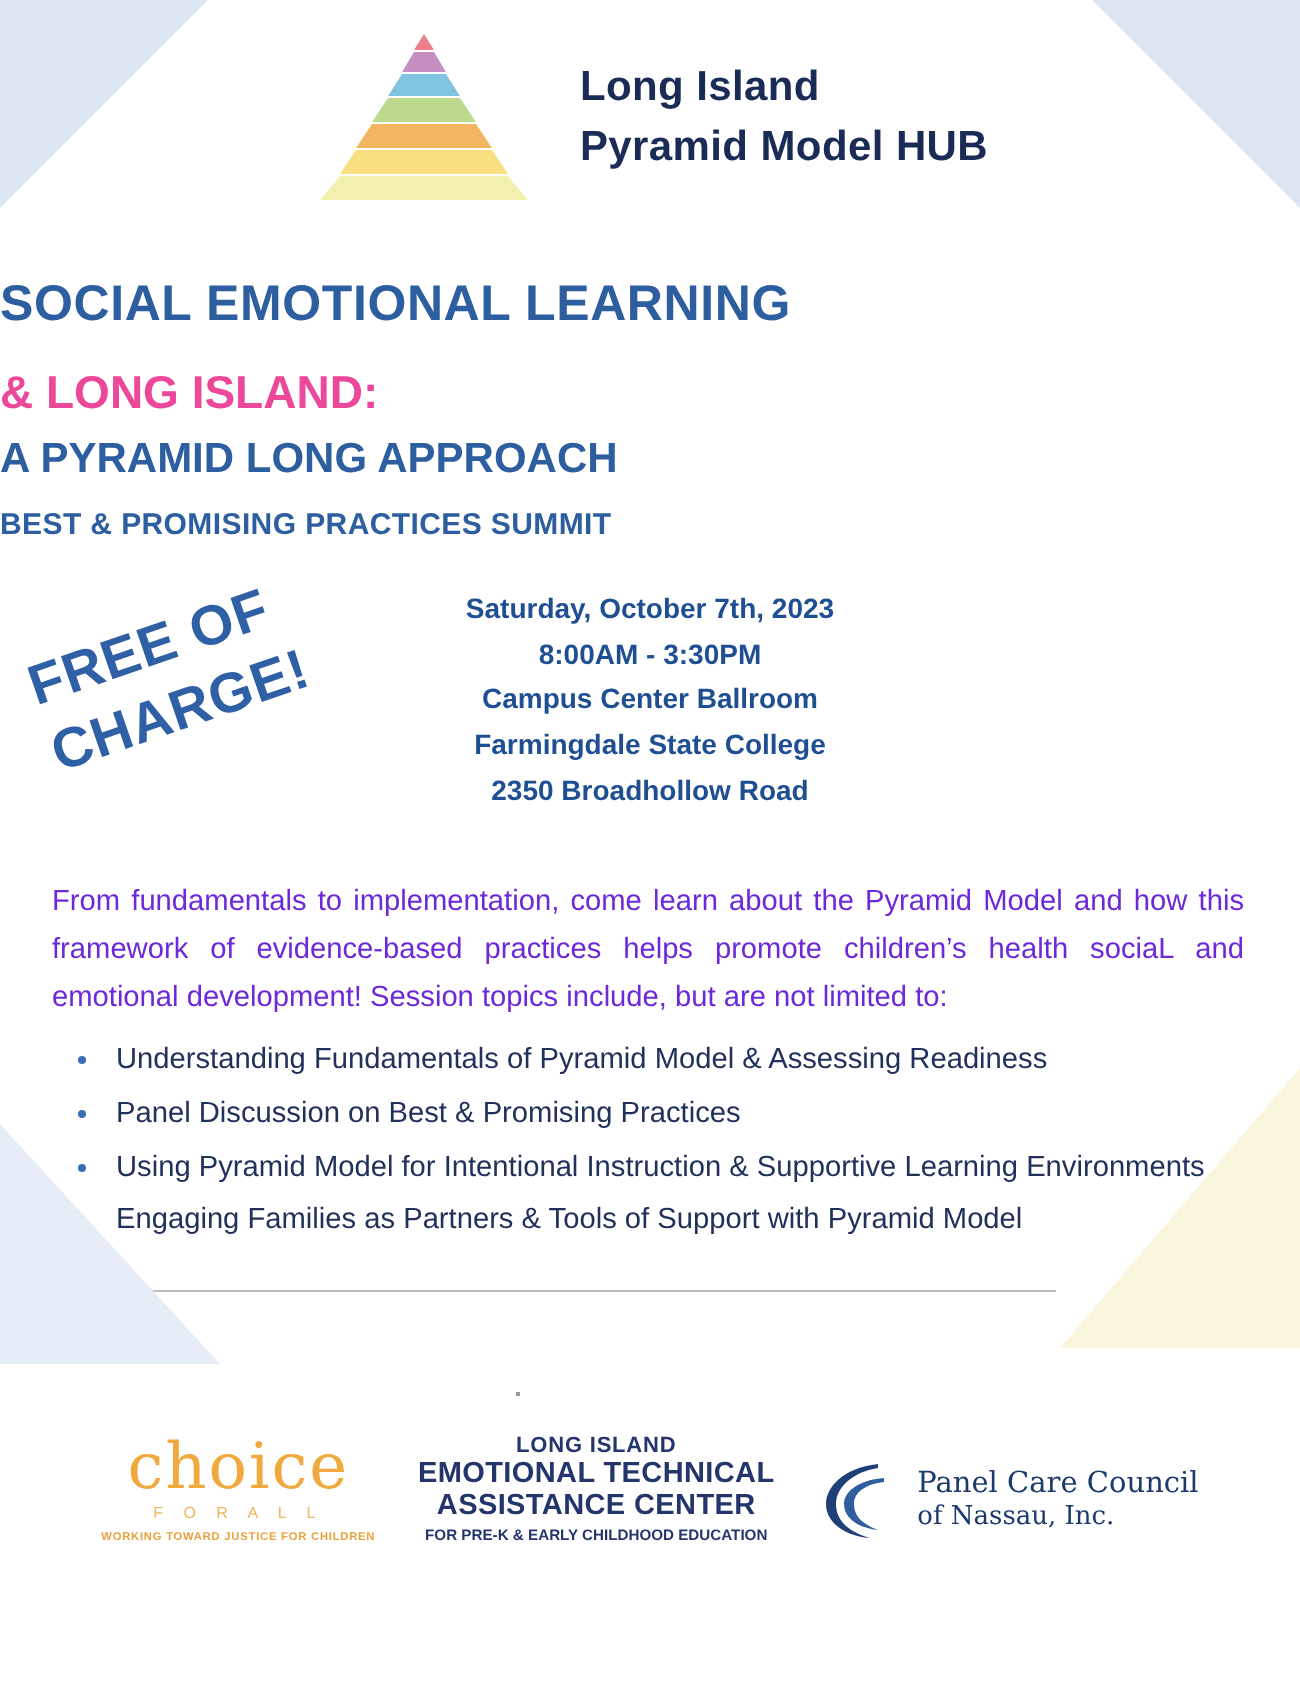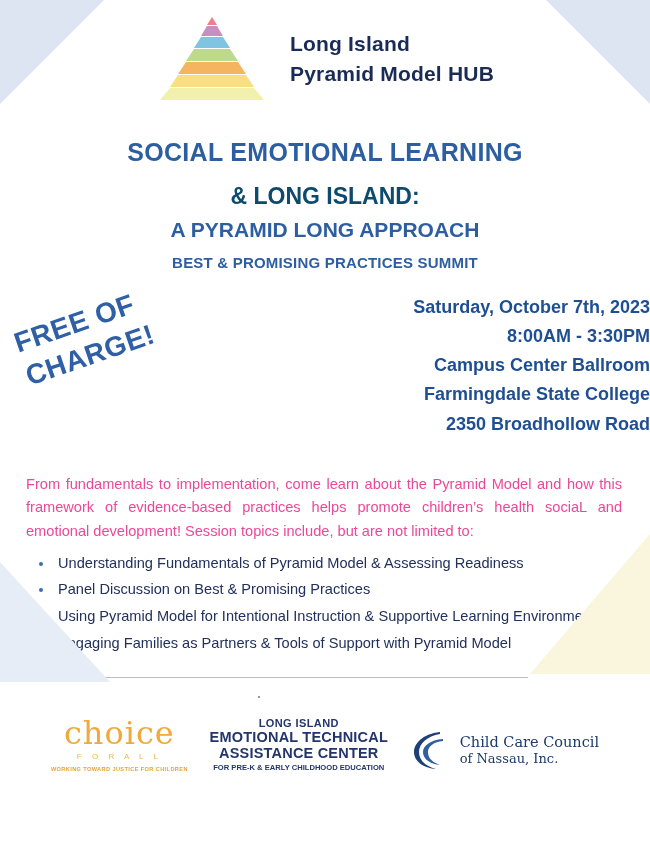--- a/index.html
+++ b/index.html
@@ -63,78 +63,77 @@
     color: #1a2b55;
     font-weight: bold;
     font-size: 21px;
     line-height: 1.45;
     letter-spacing: .2px;
   }
   .brand div { white-space: nowrap; }
 
   
   .titles {
-    text-align: center;
     margin-top: 36px;
     color: #2a5b9b;
   }
   .t1 {
     font-size: 25px;
     font-weight: bold;
     letter-spacing: .3px;
     color: #2d5fa0;
   }
   .t2 {
     font-size: 23px;
     font-weight: bold;
     margin-top: 16px;
-    color: #0c4a6e;
+    color: #ec4899;
   }
   .t3 {
     font-size: 21px;
     font-weight: bold;
     margin-top: 8px;
     color: #2d5fa0;
   }
   .t4 {
     font-size: 15px;
     font-weight: bold;
     margin-top: 12px;
     letter-spacing: .2px;
     color: #2d5fa0;
   }
 
   
   .event {
-    text-align: right;
+    text-align: center;
     margin-top: 22px;
     color: #1f4f93;
     font-weight: bold;
-    font-size: 18px;
+    font-size: 14px;
     line-height: 1.62;
   }
 
   
   .stamp {
     position: absolute;
     left: 16px;
     top: 296px;
     width: 180px;
     transform: rotate(-19deg);
     color: #2f5fa4;
     font-weight: bold;
     font-size: 28px;
     line-height: 1.25;
     letter-spacing: .5px;
   }
 
   
   .body-copy {
     margin: 34px 28px 0 26px;
-    color: #ec4899;
+    color: #6d28d9;
     font-size: 14.6px;
     line-height: 1.62;
     text-align: justify;
   }
   .bullets {
     margin: 8px 28px 0 54px;
     padding: 0;
     color: #22315c;
     font-size: 14.6px;
     line-height: 1.62;
@@ -296,20 +295,20 @@
     </div>
 
     <div class="logo-ccc">
       <span class="swoosh">
         <svg viewBox="0 0 44 44" width="44" height="44">
           <path d="M30 4 C12 6 4 16 4 24 C4 33 13 40 26 41 C15 38 9 32 9 24 C9 16 17 8 30 6 Z" fill="#1f3f77"></path>
           <path d="M33 11 C20 12 13 18 13 24 C13 31 20 36 30 37 C22 34 18 30 18 24 C18 18 24 14 33 13 Z" fill="#2f5f9e"></path>
         </svg>
       </span>
       <span class="txt">
-        <div class="a">Child Care Council</div>
+        <div class="a">Panel Care Council</div>
         <div class="b">of Nassau, Inc.</div>
       </span>
     </div>
 
   </div>
 
 </div>
 
 </body></html>

